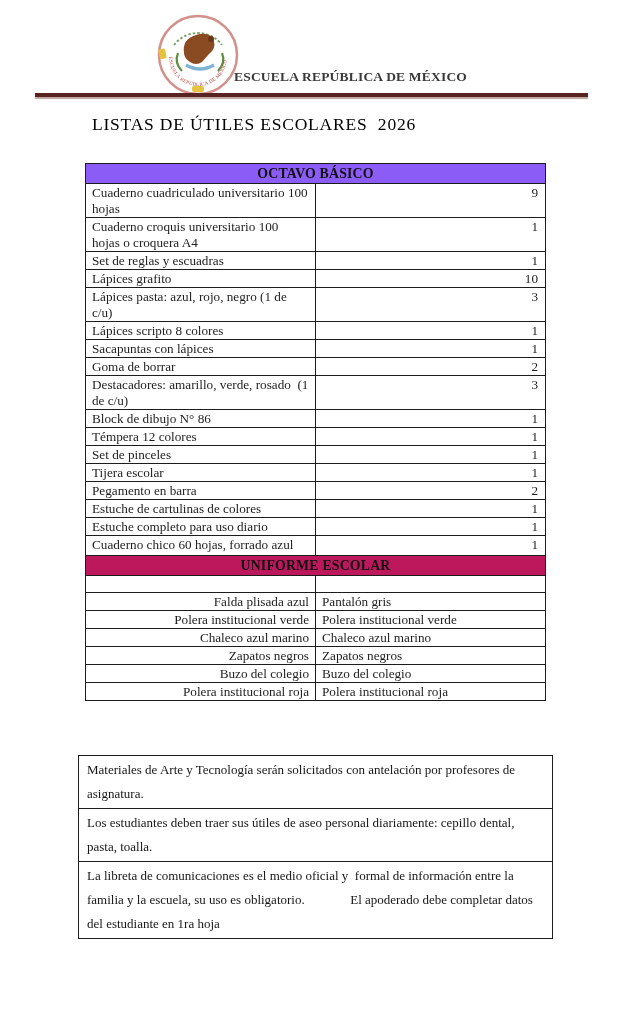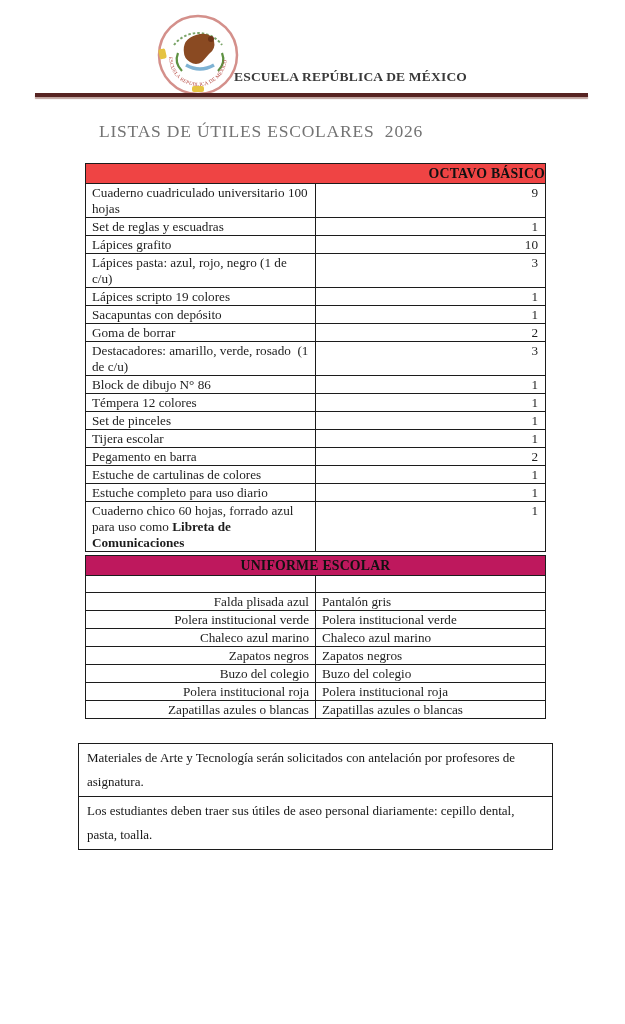--- a/index.html
+++ b/index.html
@@ -22,22 +22,22 @@
   }
 
   .header-rule {
     position: absolute; left: 35px; top: 93px; width: 553px; height: 4px;
     background: #572422;
     box-shadow: 0 2px 1px rgba(140, 90, 80, 0.55);
   }
 
   .page-title {
     position: absolute; left: 0; top: 110px; width: 500px;
-    margin: 11px; text-align: center;
-    font-size: 17.5px; font-weight: normal; letter-spacing: 0.8px; color: #737373;
+    margin: 4px; text-align: center;
+    font-size: 17.5px; font-weight: normal; letter-spacing: 0.8px; color: #000000;
     white-space: pre;
   }
 
   table { border-collapse: collapse; position: absolute; table-layout: fixed; background: #fff; }
   th, td { border: 1px solid #1c1c1c; vertical-align: top; }
 
   th.section-header {
     background: #ababab;
     font-size: 13.8px; font-weight: bold; text-align: center;
     padding: 1.5px 0; letter-spacing: 0.2px; line-height: 16px; color: #111;
@@ -49,21 +49,21 @@
   .supplies-table td.qty { width: 40px; text-align: right; padding-right: 7px; padding-left: 2px; }
 
   .uniform-table { left: 85px; top: 555px; width: 461px; }
   .uniform-table td { font-size: 13.2px; line-height: 16px; padding: 0.5px 6px; height: 17px; }
   .uniform-table td:first-child { width: 220px; text-align: right; }
 
   .notes { position: absolute; left: 78px; top: 743px; width: 475px; }
   .note {
     border: 1px solid #1c1c1c; background: #fff;
     padding: 2px 8px; font-size: 13px; line-height: 24px;
-    white-space: pre-wrap; color: #161616;
+    white-space: pre-wrap; color: #161616; margin-top: 12px;
   }
   .note + .note { margin-top: -1px; }
 </style>
 </head>
 <body>
 
 <div class="logo">
   <svg viewBox="0 0 84 84" width="84" height="84" aria-hidden="true">
     <defs>
       <path id="sealArcBottom" d="M 13 44 A 29 29 0 0 0 71 44" fill="none"></path>
@@ -85,46 +85,50 @@
 
 <div class="school-name">ESCUELA REPÚBLICA DE MÉXICO</div>
 
 <div class="header-rule" style="background: rgb(87, 36, 34);"></div>
 
 <h1 class="page-title">LISTAS DE ÚTILES ESCOLARES  2026</h1>
 
 <table class="supplies-table">
   <thead>
     <tr>
-      <th class="section-header" colspan="2" style="background: #ef4444; text-align: right;">OCTAVO BÁSICO</th>
+      <th class="section-header" colspan="2" style="background: #8b5cf6;">OCTAVO BÁSICO</th>
     </tr>
   </thead>
   <tbody>
       <tr>
         <td class="item-name">Cuaderno cuadriculado universitario 100 hojas</td>
         <td class="qty">9</td>
       </tr>
       <tr>
+        <td class="item-name">Cuaderno croquis universitario 100 hojas o croquera A4</td>
+        <td class="qty">1</td>
+      </tr>
+      <tr>
         <td class="item-name">Set de reglas y escuadras</td>
         <td class="qty">1</td>
       </tr>
       <tr>
         <td class="item-name">Lápices grafito</td>
         <td class="qty">10</td>
       </tr>
       <tr>
         <td class="item-name">Lápices pasta: azul, rojo, negro (1 de c/u)</td>
         <td class="qty">3</td>
       </tr>
       <tr>
-        <td class="item-name">Lápices scripto 19 colores</td>
-        <td class="qty">1</td>
-      </tr>
-      <tr>
-        <td class="item-name">Sacapuntas con depósito</td>
+        <td class="item-name">Lápices scripto 8 colores</td>
+        <td class="qty">1</td>
+      </tr>
+      <tr>
+        <td class="item-name">Sacapuntas con lápices</td>
         <td class="qty">1</td>
       </tr>
       <tr>
         <td class="item-name">Goma de borrar</td>
         <td class="qty">2</td>
       </tr>
       <tr>
         <td class="item-name">Destacadores: amarillo, verde, rosado  (1 de c/u)</td>
         <td class="qty">3</td>
       </tr>
@@ -191,23 +195,20 @@
         <td>Zapatos negros</td>
       </tr>
       <tr>
         <td>Buzo del colegio</td>
         <td>Buzo del colegio</td>
       </tr>
       <tr>
         <td>Polera institucional roja</td>
         <td>Polera institucional roja</td>
       </tr>
-      <tr>
-        <td>Zapatillas azules o blancas</td>
-        <td>Zapatillas azules o blancas</td>
-      </tr>
     </tbody>
 </table>
 
 <div class="notes">
     <div class="note">Materiales de Arte y Tecnología serán solicitados con antelación por profesores de asignatura.</div>
     <div class="note">Los estudiantes deben traer sus útiles de aseo personal diariamente: cepillo dental, pasta, toalla.</div>
+    <div class="note">La libreta de comunicaciones es el medio oficial y  formal de información entre la familia y la escuela, su uso es obligatorio.              El apoderado debe completar datos del estudiante en 1ra hoja</div>
   </div>
 
 </body></html>

